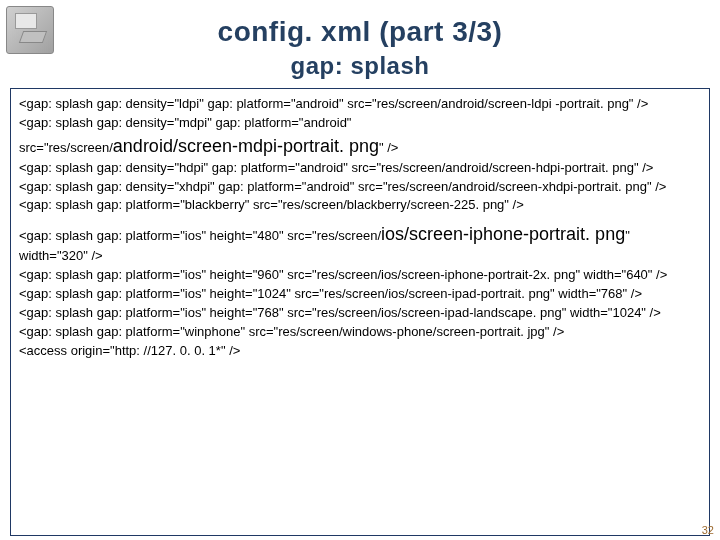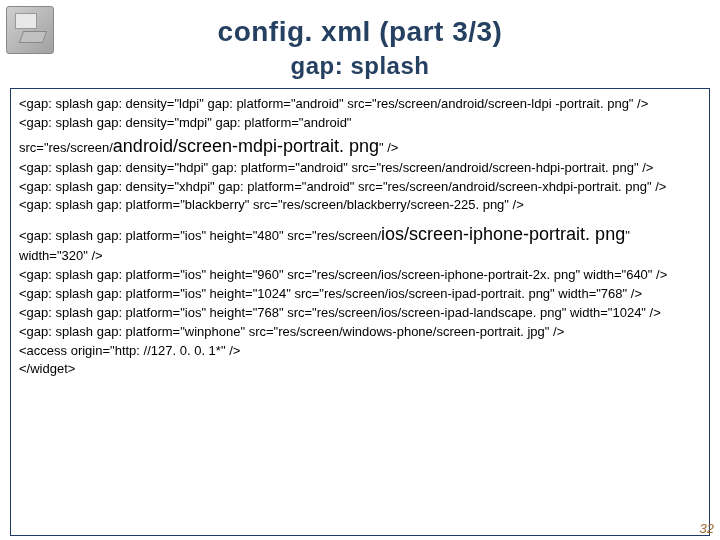--- a/index.html
+++ b/index.html
@@ -66,23 +66,22 @@
     height: 448px;
     overflow: hidden;
   }
   .em {
     font-size: 18px;
   }
   .page-num {
     position: absolute;
     bottom: 4px;
     right: 6px;
-    font-size: 13px;
+    font-size: 11px;
     color: #9c6a2f;
-    font-style: italic;
   }
 </style>
 </head>
 <body>
 
 <div class="device-icon"></div>
 
 <div class="title">config. xml (part 3/3)</div>
 <div class="subtitle">gap: splash</div>
 
@@ -97,16 +96,15 @@
   <div>    &lt;gap: splash gap: platform="blackberry" src="res/screen/blackberry/screen-225. png" /&gt;</div>
   <div style="height:6px"></div>
   <div>
     <span>    &lt;gap: splash gap: platform="ios" height="480" src="res/screen/</span><span class="em">ios/screen-iphone-portrait. png</span><span>" width="320" /&gt;</span>
   </div>
   <div>    &lt;gap: splash gap: platform="ios" height="960" src="res/screen/ios/screen-iphone-portrait-2x. png" width="640" /&gt;</div>
   <div>    &lt;gap: splash gap: platform="ios" height="1024" src="res/screen/ios/screen-ipad-portrait. png" width="768" /&gt;</div>
   <div>    &lt;gap: splash gap: platform="ios" height="768" src="res/screen/ios/screen-ipad-landscape. png" width="1024" /&gt;</div>
   <div>    &lt;gap: splash gap: platform="winphone" src="res/screen/windows-phone/screen-portrait. jpg" /&gt;</div>
   <div>    &lt;access origin="http: //127. 0. 0. 1*" /&gt;</div>
-  <div>&lt;/widget&gt;</div>
 </div>
 
 <div class="page-num">32</div>
 
 </body></html>

